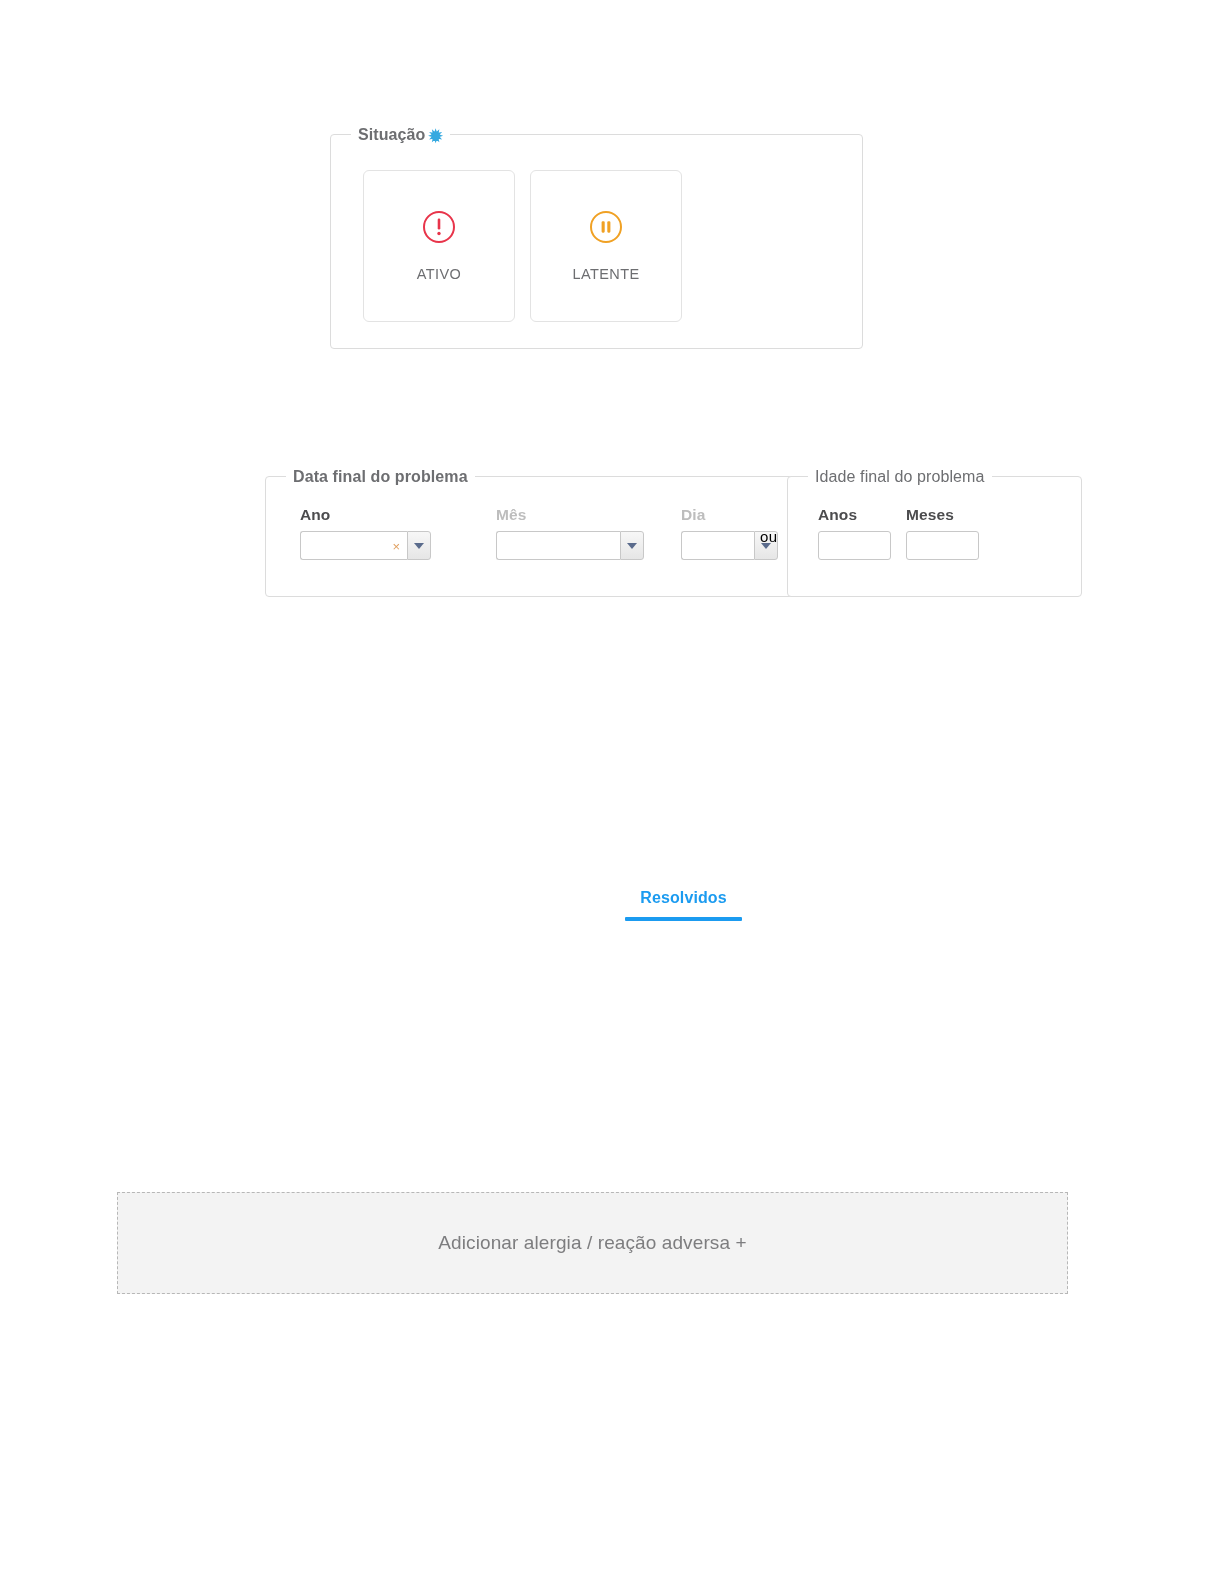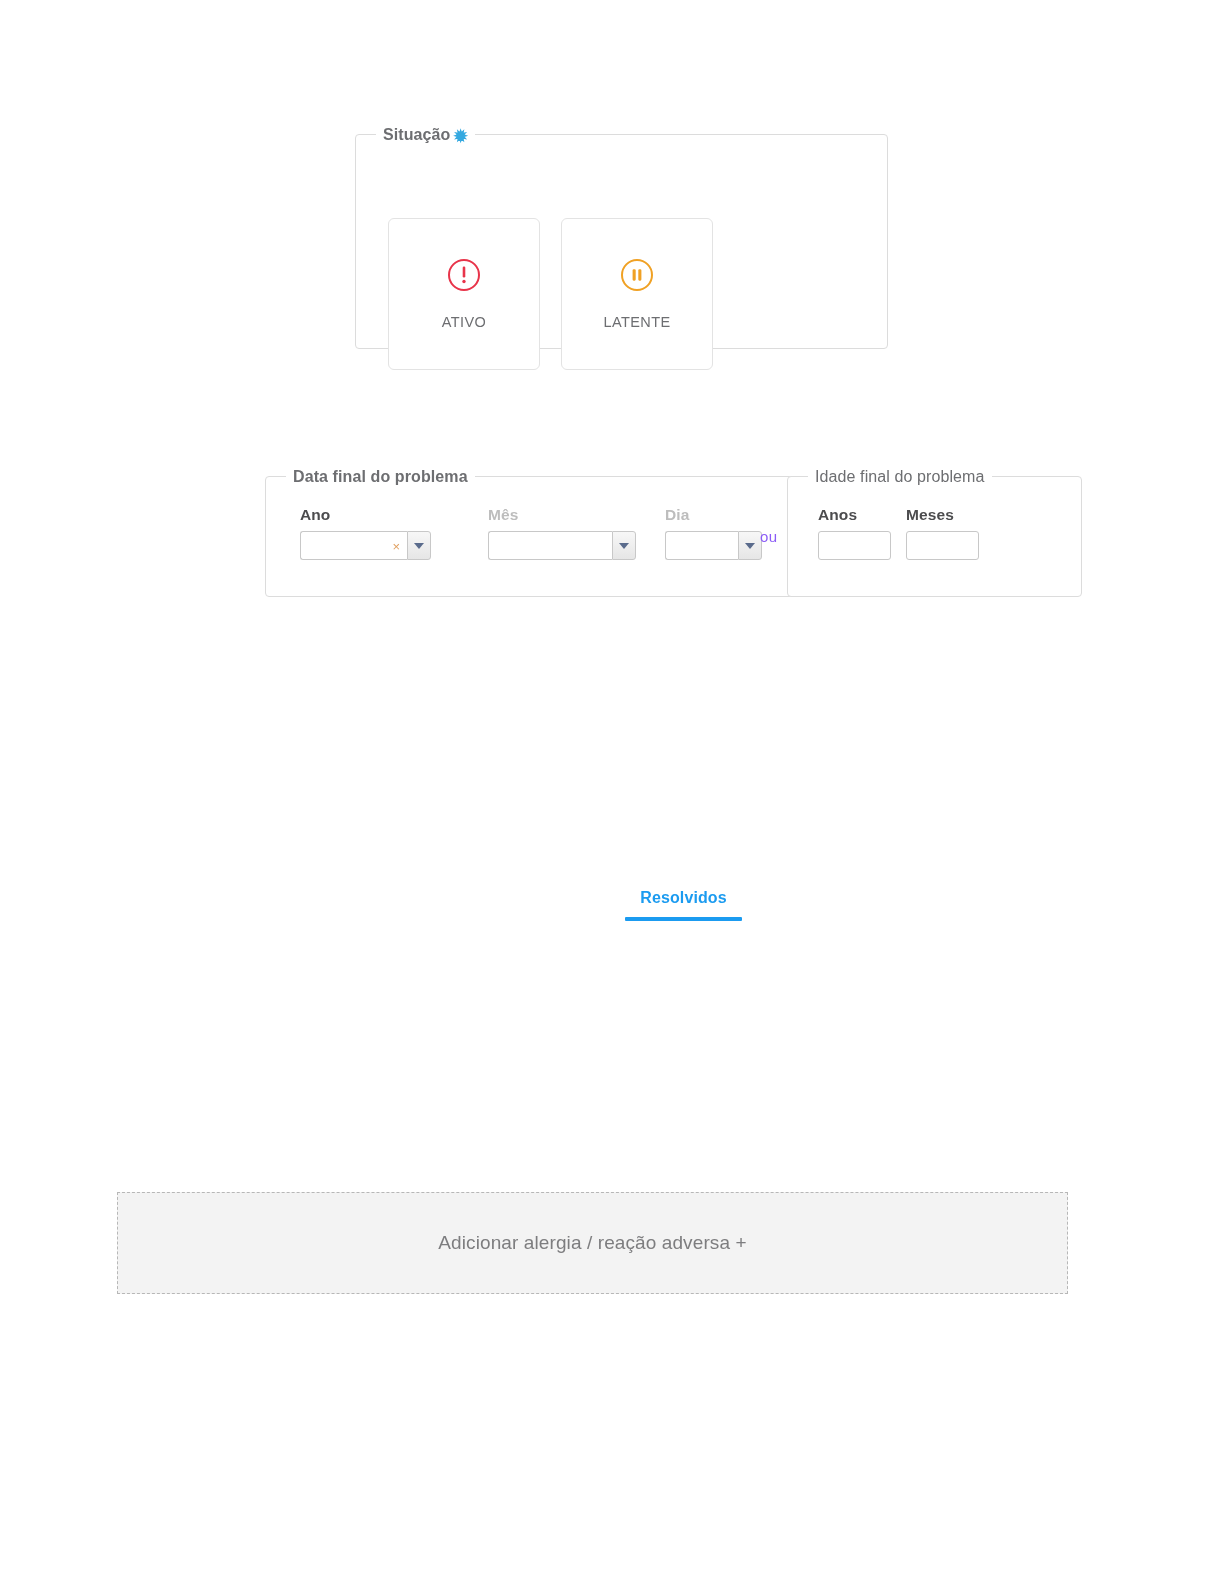--- a/index.html
+++ b/index.html
@@ -42,32 +42,31 @@
     color: #35a9e0;
     font-size: 17px;
     line-height: 0;
     position: relative;
     top: 2px;
     margin-left: 3px;
   }
 
   
   #situacao-fieldset {
-    left: 355px;
+    left: 330px;
     top: 134px;
     width: 533px;
     height: 215px;
   }
   .status-cards {
     position: absolute;
     left: 32px;
     top: 35px;
     display: flex;
-    gap: 21px;
-    margin-top: 48px;
+    gap: 15px;
   }
   .status-card {
     width: 152px;
     height: 152px;
     border: 1px solid #e3e3e3;
     border-radius: 6px;
     background: #fff;
     box-sizing: border-box;
     display: flex;
     flex-direction: column;
@@ -93,20 +92,21 @@
     top: 476px;
     width: 544px;
     height: 121px;
   }
   .date-row {
     position: absolute;
     left: 34px;
     top: 28px;
     display: flex;
     align-items: flex-start;
+    gap: 8px;
   }
   .field-group { display: flex; flex-direction: column; }
   .field-label {
     font-size: 15.5px;
     line-height: 20px;
     margin-bottom: 6px;
     font-weight: 600;
     letter-spacing: .1px;
   }
   .field-label.dark  { color: #4c4c4e; }
@@ -156,21 +156,21 @@
     border-right: 5px solid transparent;
     border-top: 6px solid #5a6b8c;
   }
 
   
   #ou-label {
     position: absolute;
     left: 760px;
     top: 528px;
     font-size: 15px;
-    color: #8b5cf6;
+    color: #000000;
     letter-spacing: .3px;
   }
 
   
   #idade-fieldset {
     left: 787px;
     top: 476px;
     width: 295px;
     height: 121px;
   }

